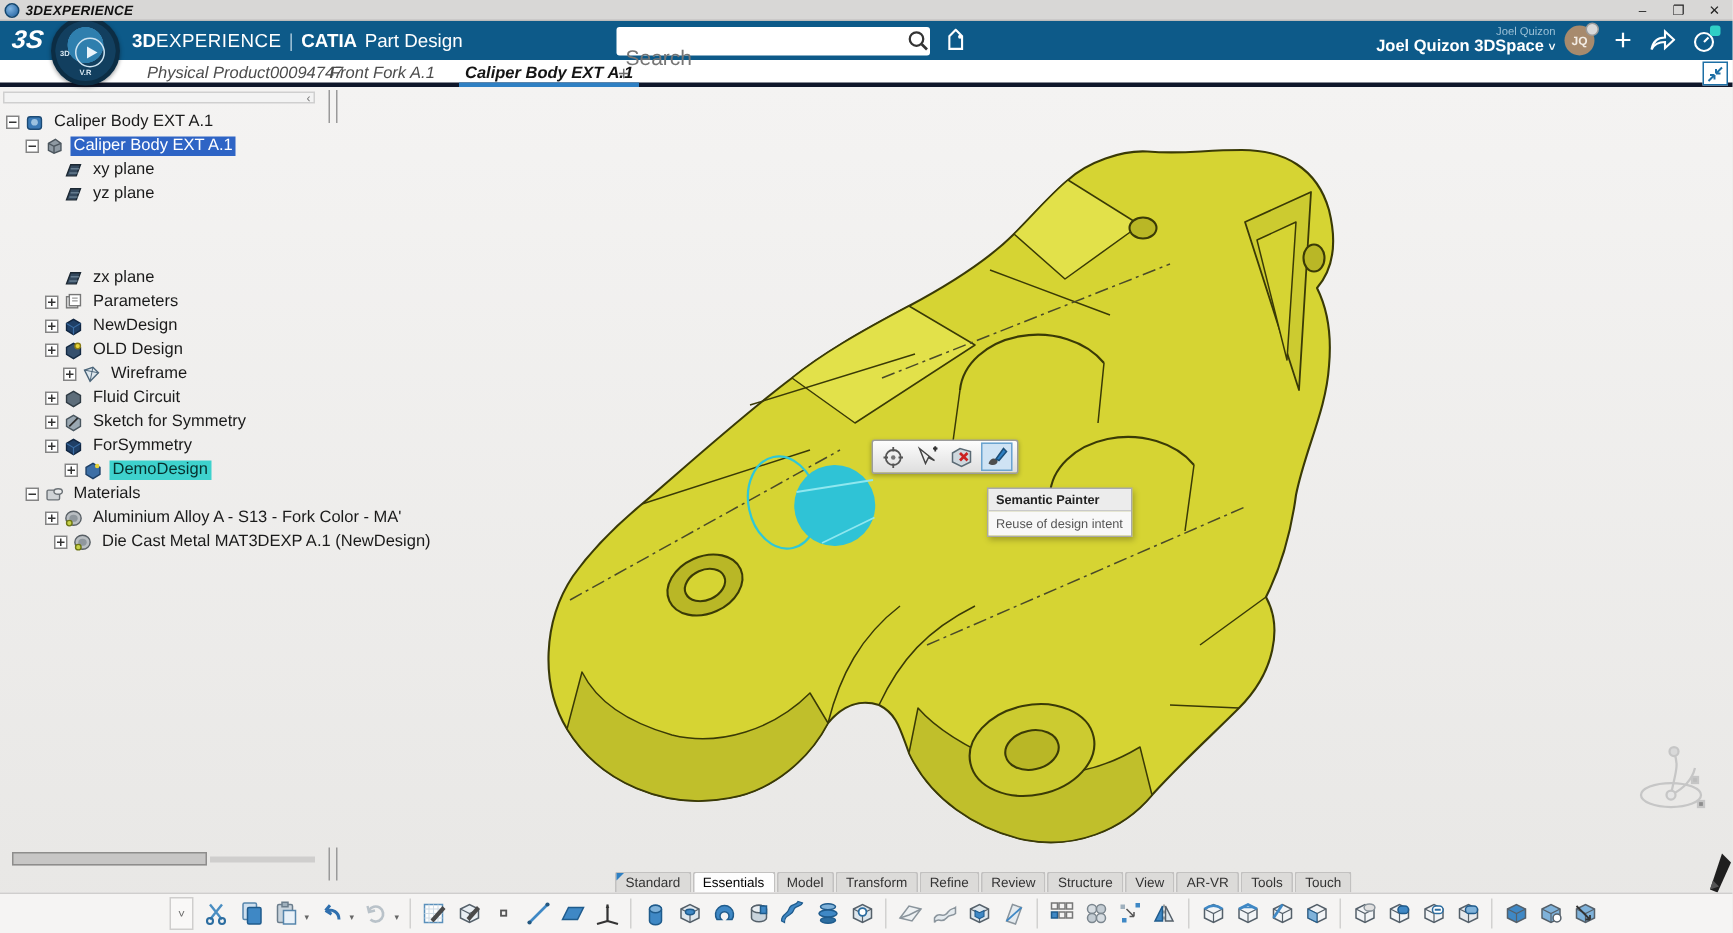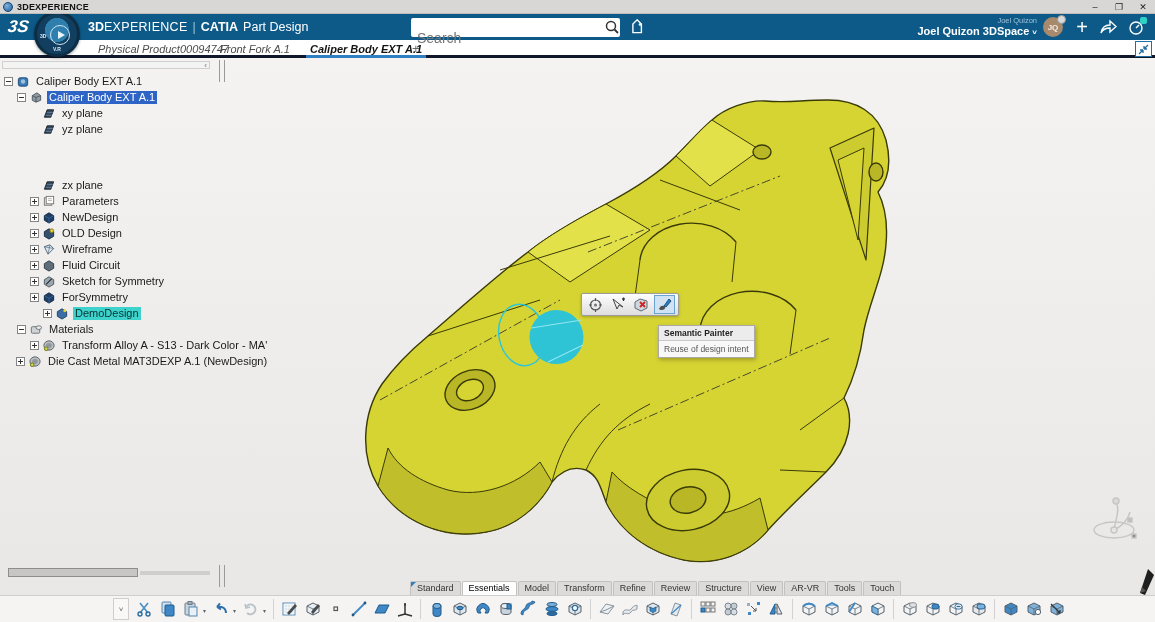--- a/index.html
+++ b/index.html
@@ -1,21 +1,21 @@
 <!DOCTYPE html>
 <html><head>
 <meta charset="utf-8">
 <style>
   * { margin:0; padding:0; box-sizing:border-box; }
   html,body { width:1155px; height:622px; overflow:hidden; font-family:"Liberation Sans", sans-serif; background:#eceae8; }
 
   
   #titlebar { position:absolute; left:0; top:0; width:1155px; height:14px; background:#d8d7d6; border-bottom:1px solid #bdbcbb; display:flex; align-items:center; font-size:9px; color:#111; z-index:40;}
   #titlebar .globe { width:10px; height:10px; border-radius:50%; background:radial-gradient(circle at 35% 35%, #7fb3e0, #1d5d9b); margin:0 4px 0 3px; border:1px solid #14476f;}
-  #titlebar .t { font-weight:bold; letter-spacing:.2px;}
+  #titlebar .t { font-weight:bold; letter-spacing:.2px;font-style:italic;}
   #win-controls { position:absolute; right:0; top:0; height:14px; display:flex; }
   #win-controls .wc { width:24px; height:14px; display:flex; align-items:center; justify-content:center; font-size:9px; color:#222; cursor:default;}
 
   
   #appbar { position:absolute; left:0; top:14px; width:1155px; height:26px; background:#0d5a89; z-index:30; color:#fff;}
   #ds-logo { position:absolute; left:8px; top:3px; width:28px; height:20px; color:#fff; font-size:17px; font-style:italic; font-weight:bold; transform:skewX(-8deg); }
   #compass { position:absolute; left:34px; top:-3px; width:46px; height:46px; border-radius:50%; background:radial-gradient(circle at 50% 40%, #2f7fae 0 38%, #123f5f 39% 100%); border:3px solid #0c2d44; z-index:35; box-shadow:0 1px 3px rgba(0,0,0,.4);}
   #compass .play { position:absolute; left:13px; top:11px; width:20px; height:20px; border-radius:50%; border:1.5px solid #cfe4f2; display:flex; align-items:center; justify-content:center;}
   #compass .play span { width:0; height:0; border-left:7px solid #eaf4fb; border-top:4.5px solid transparent; border-bottom:4.5px solid transparent; margin-left:2px;}
   #compass .q { position:absolute; font-size:5px; color:#dcebf5; font-weight:bold;}
@@ -309,21 +309,21 @@
         <span class="tlabel">NewDesign</span>
       </div>
       <div class="trow" style="padding-left: 30px;">
         <span class="exp plus"></span>
         <span class="ticon"><svg viewBox="0 0 14 14" width="14" height="13">
             <path d="M2,5 L7,2 L12,5 L12,10 L7,13 L2,10 Z" fill="#35506e" stroke="#142a44"></path>
             <circle cx="10" cy="4" r="2" fill="#e7d43a" stroke="#8a7b14"></circle>
           </svg></span>
         <span class="tlabel">OLD Design</span>
       </div>
-      <div class="trow" style="padding-left: 30px;">
+      <div class="trow" style="padding-left: 42px;">
         <span class="exp plus"></span>
         <span class="ticon"><svg viewBox="0 0 14 14" width="14" height="13">
             <path d="M2,4 L8,2 L12,6 L6,12 Z" fill="#dfe8ee" stroke="#4c667a"></path>
             <path d="M2,4 L12,6 M8,2 L6,12" stroke="#4c667a" stroke-width="0.7"></path>
           </svg></span>
         <span class="tlabel">Wireframe</span>
       </div>
       <div class="trow" style="padding-left: 30px;">
         <span class="exp plus"></span>
         <span class="ticon"><svg viewBox="0 0 14 14" width="14" height="13">
@@ -363,23 +363,23 @@
           </svg></span>
         <span class="tlabel">Materials</span>
       </div>
       <div class="trow" style="padding-left: 30px;">
         <span class="exp plus"></span>
         <span class="ticon"><svg viewBox="0 0 14 14" width="14" height="13">
             <ellipse cx="7" cy="7" rx="5.5" ry="5" fill="#b9bec2" stroke="#585f65"></ellipse>
             <ellipse cx="7" cy="7" rx="3" ry="2.6" fill="#8f979d"></ellipse>
             <circle cx="4" cy="10.5" r="2" fill="#c8d24a" stroke="#6d7514"></circle>
           </svg></span>
-        <span class="tlabel">Transform Alloy A - S13 - Dark Color - MA'</span>
-      </div>
-      <div class="trow" style="padding-left: 16px;">
+        <span class="tlabel">Aluminium Alloy A - S13 - Fork Color - MA'</span>
+      </div>
+      <div class="trow" style="padding-left: 36px;">
         <span class="exp plus"></span>
         <span class="ticon"><svg viewBox="0 0 14 14" width="14" height="13">
             <ellipse cx="7" cy="7" rx="5.5" ry="5" fill="#b9bec2" stroke="#585f65"></ellipse>
             <ellipse cx="7" cy="7" rx="3" ry="2.6" fill="#8f979d"></ellipse>
             <circle cx="4" cy="10.5" r="2" fill="#c8d24a" stroke="#6d7514"></circle>
           </svg></span>
         <span class="tlabel">Die Cast Metal MAT3DEXP A.1 (NewDesign)</span>
       </div>
     </div>
 </div>

